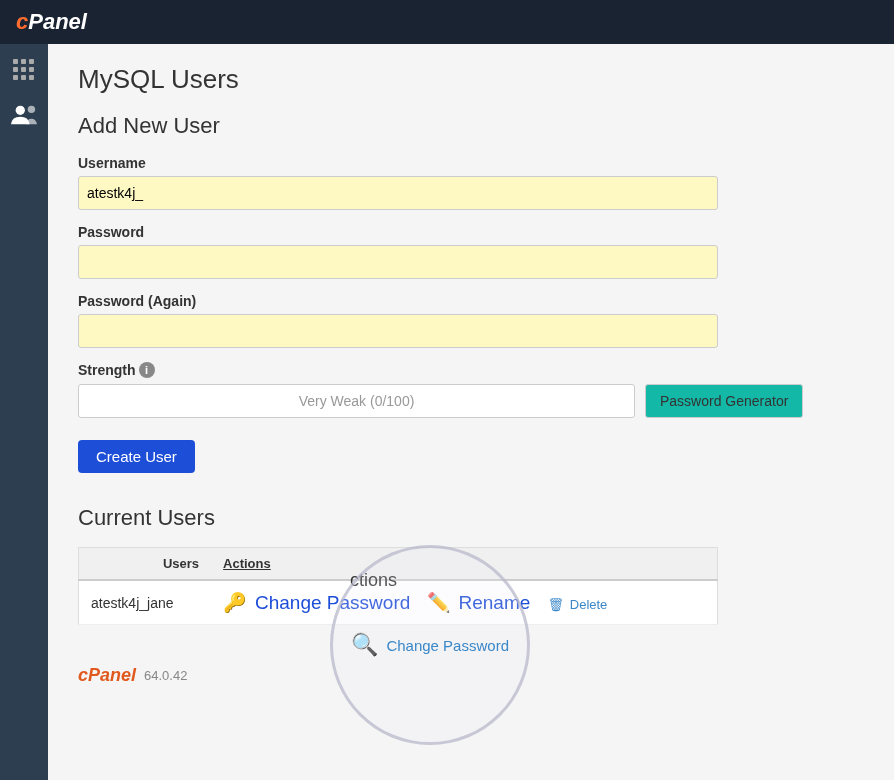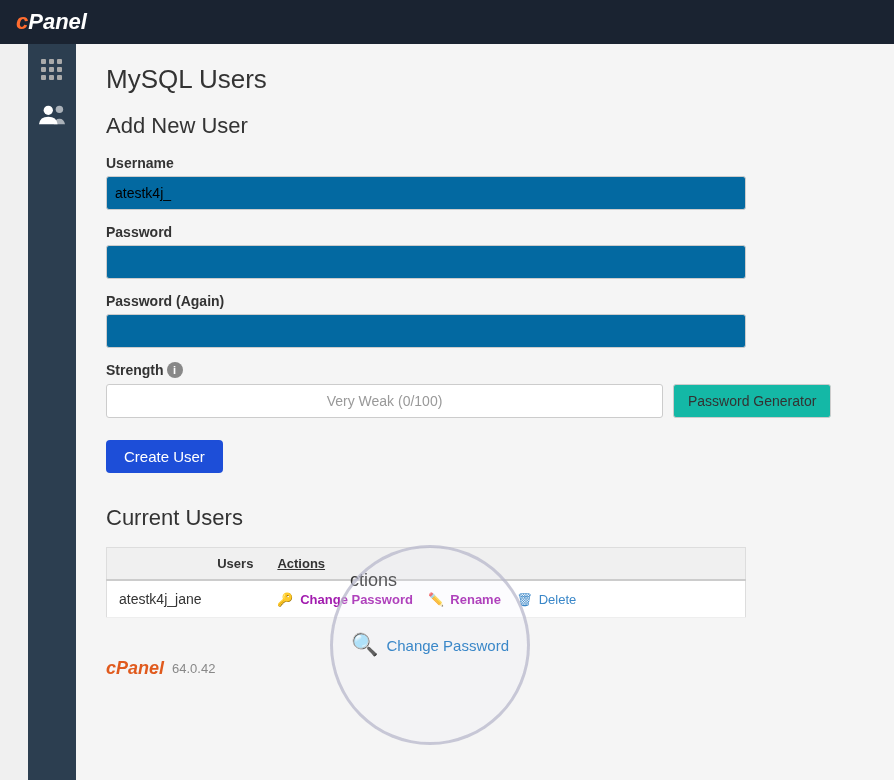--- a/index.html
+++ b/index.html
@@ -20,21 +20,20 @@
       font-style: italic;
     }
     .cpanel-logo span {
       color: #ff6c2f;
     }
 
     
     .layout {
       display: flex;
       min-height: calc(780px - 44px);
-      padding-left: 28px;
     }
     .sidebar {
       width: 48px;
       background: #2c3e50;
       display: flex;
       flex-direction: column;
       align-items: center;
       padding-top: 10px;
       gap: 12px;
     }
@@ -95,21 +94,21 @@
       font-size: 14px;
     }
     .form-input {
       width: 100%;
       max-width: 640px;
       height: 34px;
       border: 1px solid #ccc;
       border-radius: 3px;
       padding: 0 8px;
       font-size: 14px;
-      background: #0369a1;
+      background: #fef9c3;
       outline: none;
     }
     .info-icon {
       display: inline-flex;
       align-items: center;
       justify-content: center;
       width: 16px;
       height: 16px;
       background: #888;
       color: #fff;
@@ -175,26 +174,25 @@
       font-weight: bold;
       color: #333;
     }
     .current-users-table td {
       padding: 10px 12px;
       border-bottom: 1px solid #eee;
       font-size: 14px;
       color: #333;
     }
     .table-action-link {
-      color: #a21caf;
+      color: #1d4ed8;
       text-decoration: none;
       cursor: pointer;
       margin-right: 12px;
-      font-size: 13px;
-      font-weight: bold;
+      font-size: 19px;
     }
     .delete-link { color: #3a87c8; text-decoration: none; cursor: pointer; font-size: 13px; }
 
     
     .footer {
       margin-top: 40px;
       display: flex;
       align-items: center;
       gap: 8px;
     }

